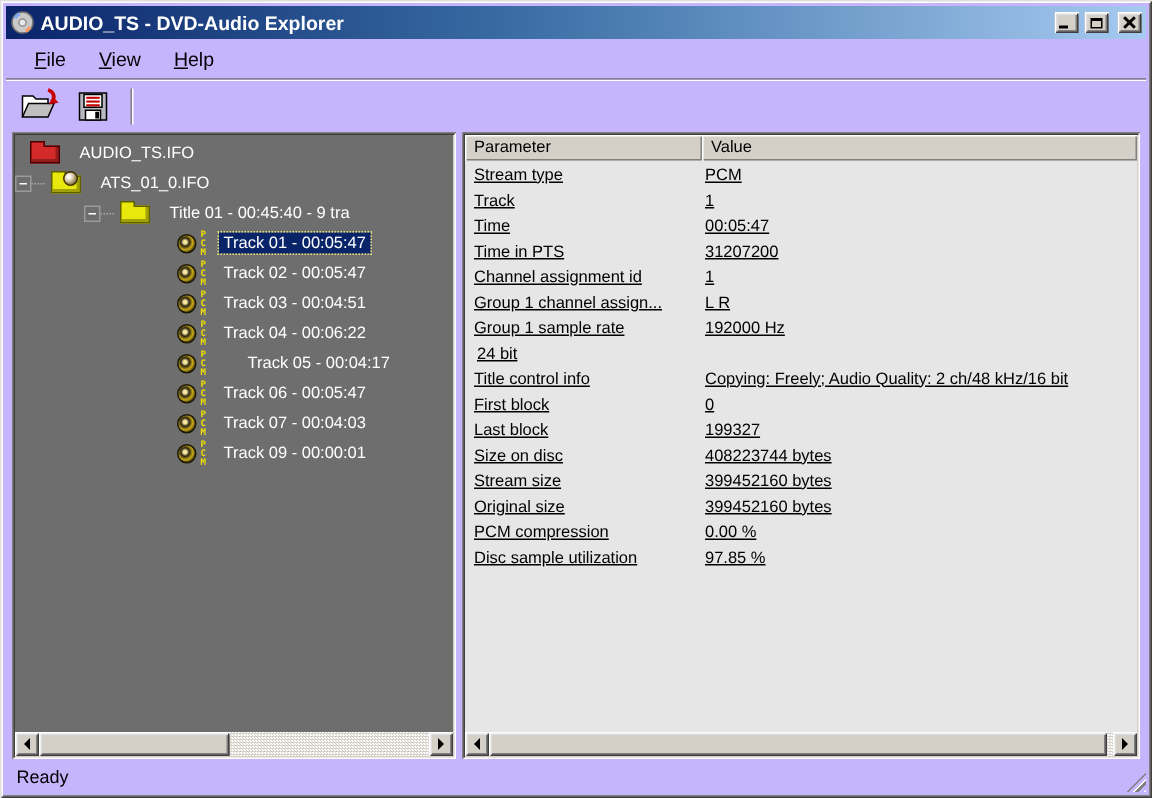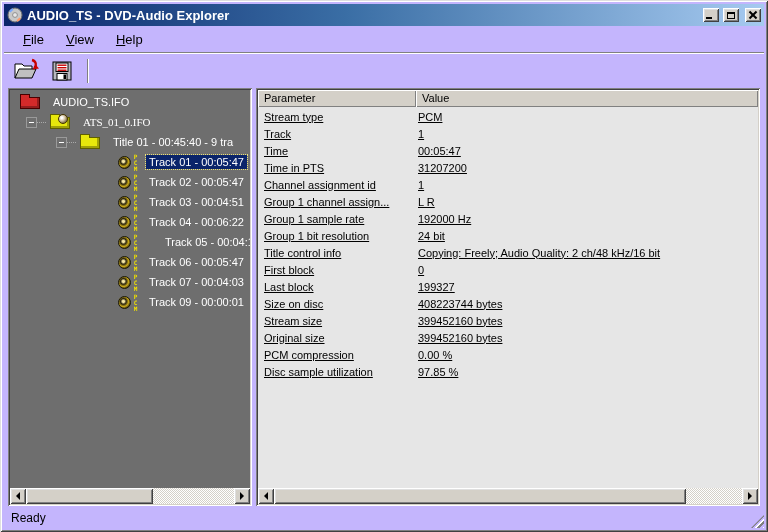--- a/index.html
+++ b/index.html
@@ -45,21 +45,21 @@
   .toolbar { height:36px; flex:none; border-top:1px solid #808080;
     box-shadow: inset 0 1px 0 #fff; display:flex; align-items:center;
     padding-left:7px; gap:6px; }
   .tool-btn { width:30px; height:28px; display:flex; align-items:center; justify-content:center; }
   .tb-sep { width:2px; height:24px; border-left:1px solid #808080; border-right:1px solid #fff; margin-left:4px; }
 
   
   .main { flex:1; min-height:0; display:flex; padding:0 4px; gap:4px; }
   .sunken { box-shadow: inset 1px 1px 0 #808080, inset -1px -1px 0 #FFFFFF,
                         inset 2px 2px 0 #404040, inset -2px -2px 0 #D4D0C8; }
-  .left-pane { width:244px; flex:none; background:#6E6E6E; padding:2px;
+  .left-pane { width:296px; flex:none; background:#6E6E6E; padding:2px;
     display:flex; flex-direction:column; }
   .right-pane { flex:1; background:#E6E6E6; padding:2px; display:flex; flex-direction:column; }
 
   
   .tree { flex:1; overflow:hidden; padding-top:2px; }
   .tree-row { height:20px; display:flex; align-items:center; color:#fff;
     font-size:11px; white-space:nowrap; }
   .expand-box { width:11px; height:11px; border:1px solid #9a9a9a; position:relative; flex:none; }
   .expand-box::before { content:""; position:absolute; left:2px; top:4px; width:5px; height:1px; background:#fff; }
   .dots { width:9px; border-top:1px dotted #aaa; flex:none; }
@@ -172,21 +172,21 @@
   <div class="main">
 
     <div class="left-pane sunken">
       <div class="tree">
 
         <div class="tree-row" style="margin-left:6px;">
           <span class="folder red"></span>
           <span class="tree-label">AUDIO_TS.IFO</span>
         </div>
 
-        <div class="tree-row" style="margin-left:16px;font-family:Liberation Serif, serif;">
+        <div class="tree-row" style="">
           <span class="expand-box"></span>
             <span class="dots"></span>
           <span class="folder yellow">
               <span class="disc-emblem"></span>
             </span>
           <span class="tree-label">ATS_01_0.IFO</span>
         </div>
 
         <div class="tree-row" style="margin-left:46px;">
           <span class="expand-box"></span>
@@ -293,21 +293,20 @@
           </div>
         <div class="detail-row">
             <span class="cell-param">Group 1 channel assign...</span>
             <span class="cell-value">L R</span>
           </div>
         <div class="detail-row">
             <span class="cell-param">Group 1 sample rate</span>
             <span class="cell-value">192000 Hz</span>
           </div>
         <div class="detail-row">
-            <span class="cell-param">Group 1 bit resolution</span>
             <span class="cell-value">24 bit</span>
           </div>
         <div class="detail-row">
             <span class="cell-param">Title control info</span>
             <span class="cell-value">Copying: Freely; Audio Quality: 2 ch/48 kHz/16 bit</span>
           </div>
         <div class="detail-row">
             <span class="cell-param">First block</span>
             <span class="cell-value">0</span>
           </div>

